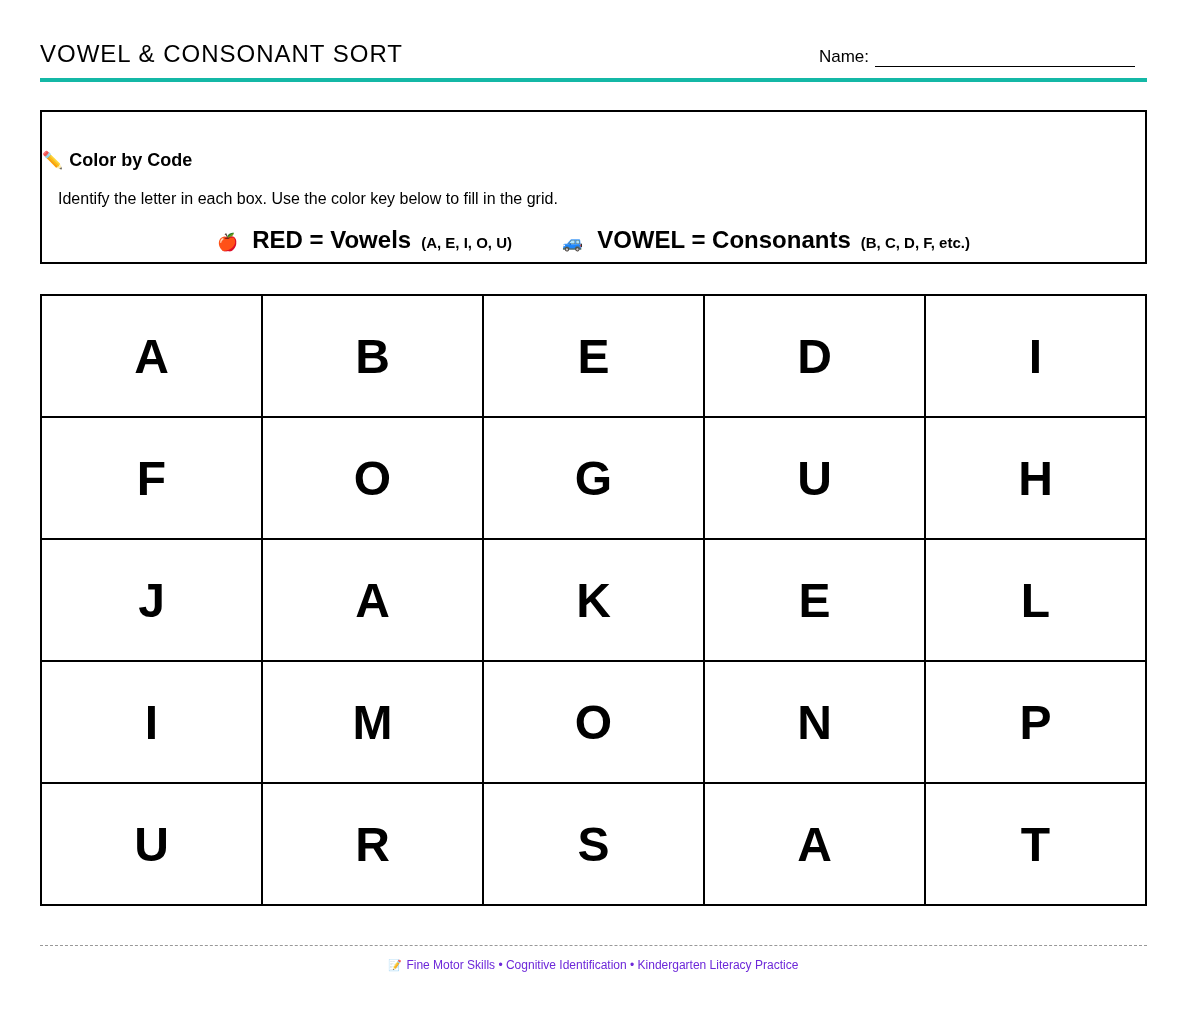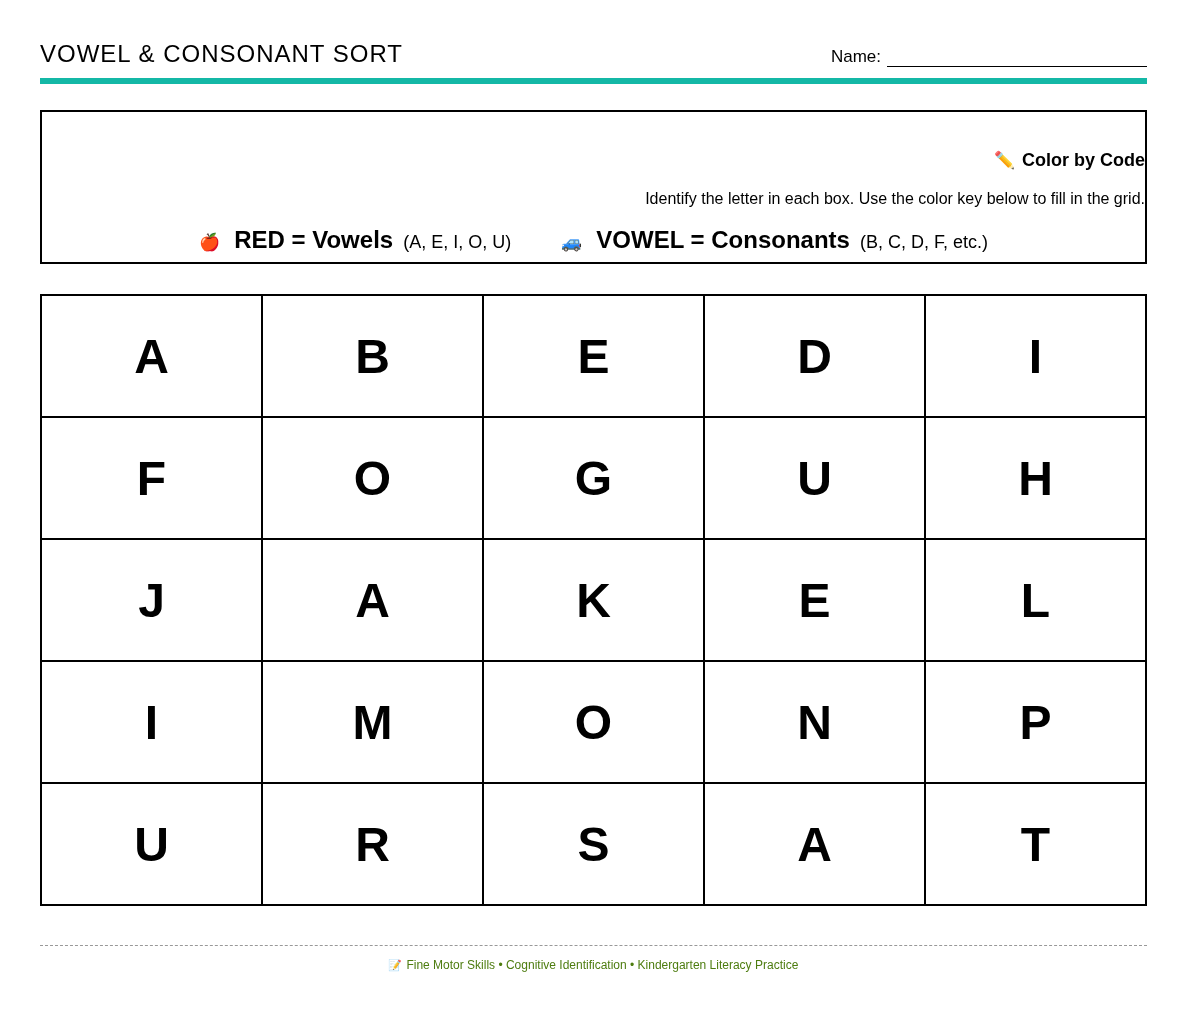--- a/index.html
+++ b/index.html
@@ -3,71 +3,71 @@
   <meta charset="utf-8">
   <style>
     html, body { margin: 0; padding: 0; background: #ffffff; }
     body {
       width: 1187px; height: 1013px; position: relative;
       font-family: "Liberation Sans", "DejaVu Sans", sans-serif; color: #000;
       overflow: hidden;
     }
     .header {
       position: absolute; left: 40px; top: 38px; width: 1107px; height: 40px;
-      border-bottom: 6px solid #14b8a6;
+      border-bottom: 4px solid #14b8a6;
     }
     .title {
       position: absolute; left: 0; top: 2px;
       font-size: 24px; letter-spacing: 1px; font-weight: normal;
     }
     .name-wrap {
-      position: absolute; right: 0; top: 9px; display: flex; align-items: center;
+      position: absolute; right: 12px; top: 9px; display: flex; align-items: center;
       font-size: 17px;
     }
     .name-line {
       display: inline-block; width: 260px; border-bottom: 1.5px solid #000;
       margin-left: 6px; height: 18px;
     }
     .instructions {
       position: absolute; left: 40px; top: 110px; width: 1103px; height: 150px;
-      border: 2px solid #000; text-align: right;
+      border: 2px solid #000; text-align: left;
     }
     .instr-title {
       position: absolute; left: 0; right: 0; top: 38px;
       font-size: 18px; font-weight: bold;
     }
     .instr-title .icon { font-size: 17px; margin-right: 6px; font-weight: normal; }
     .instr-text {
       position: absolute; left: 16px; right: 0; top: 78px; font-size: 16px;
     }
     .key-row {
       position: absolute; left: 0; right: 0; top: 114px;
       display: flex; justify-content: center; align-items: baseline; gap: 50px;
     }
     .key-item { display: flex; align-items: baseline; }
     .key-item .icon { font-size: 17px; margin-right: 14px; }
     .key-item .label { font-size: 24px; font-weight: bold; }
-    .key-item .examples { font-size: 18px; margin-left: 10px; }
+    .key-item .examples { font-size: 15px; margin-left: 10px; font-weight: bold; }
     .grid {
       position: absolute; left: 40px; top: 294px;
       display: grid; grid-template-columns: repeat(5, 221px); grid-template-rows: repeat(5, 122px);
       border-top: 2px solid #000; border-left: 2px solid #000;
     }
     .cell {
       border-right: 2px solid #000; border-bottom: 2px solid #000;
       display: flex; align-items: center; justify-content: center;
       font-size: 48px; font-weight: bold; cursor: pointer;
     }
     .footer-line {
       position: absolute; left: 40px; top: 945px; width: 1107px;
       border-top: 1px dashed #999;
     }
     .footer {
       position: absolute; left: 0; right: 0; top: 958px; text-align: center;
-      font-size: 12px; color: #4d7c0f;
+      font-size: 12px; color: #6d28d9;
     }
     .footer .icon { font-size: 11px; margin-right: 4px; }
   </style>
 </head>
 <body>
 
 <div class="header">
   <div class="title">VOWEL &amp; CONSONANT SORT</div>
   <div class="name-wrap">
     <span>Name:</span>

